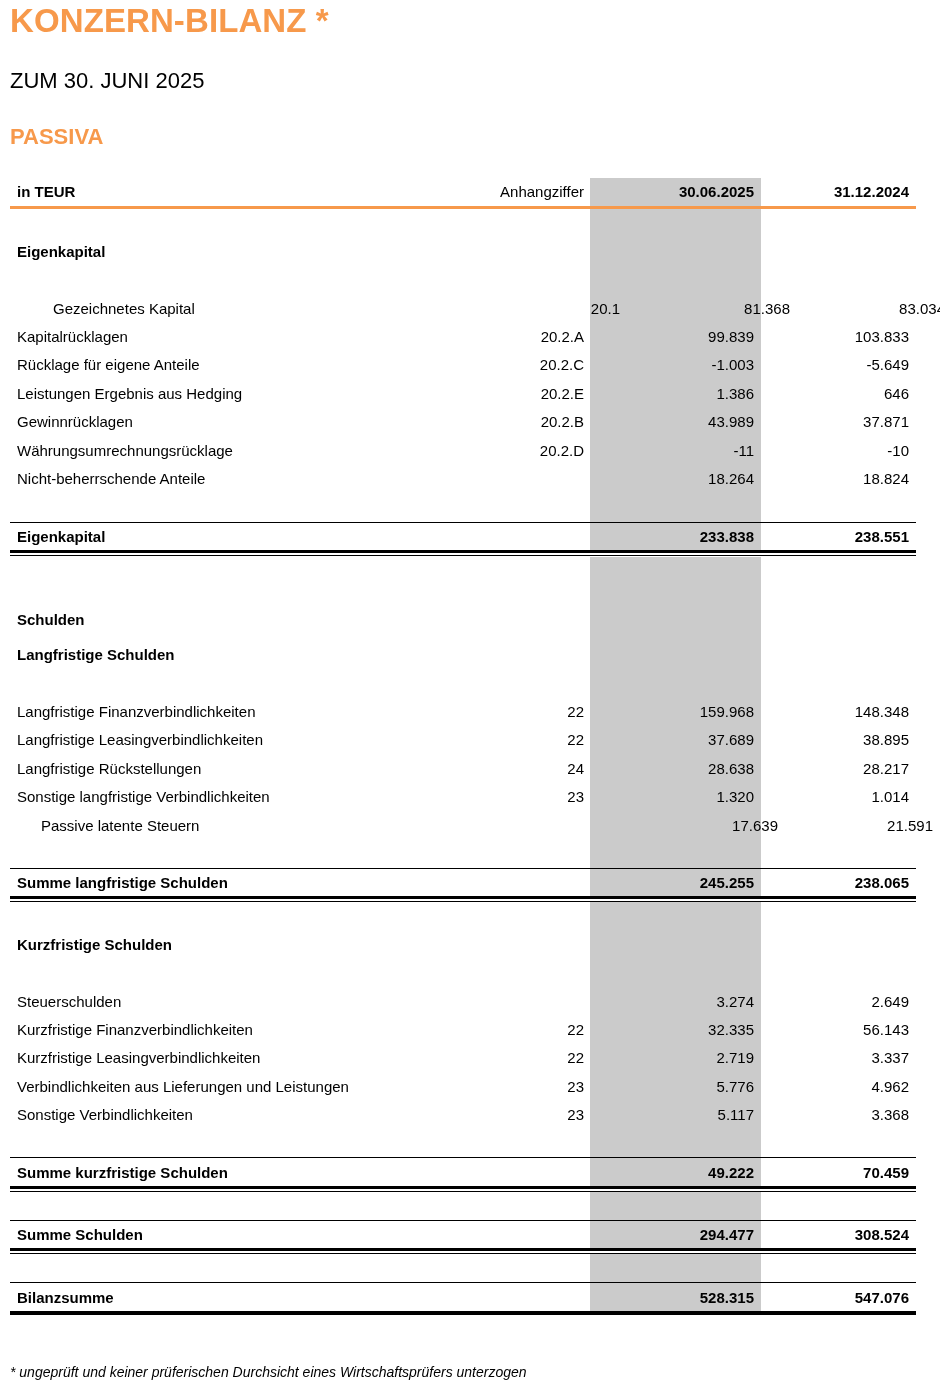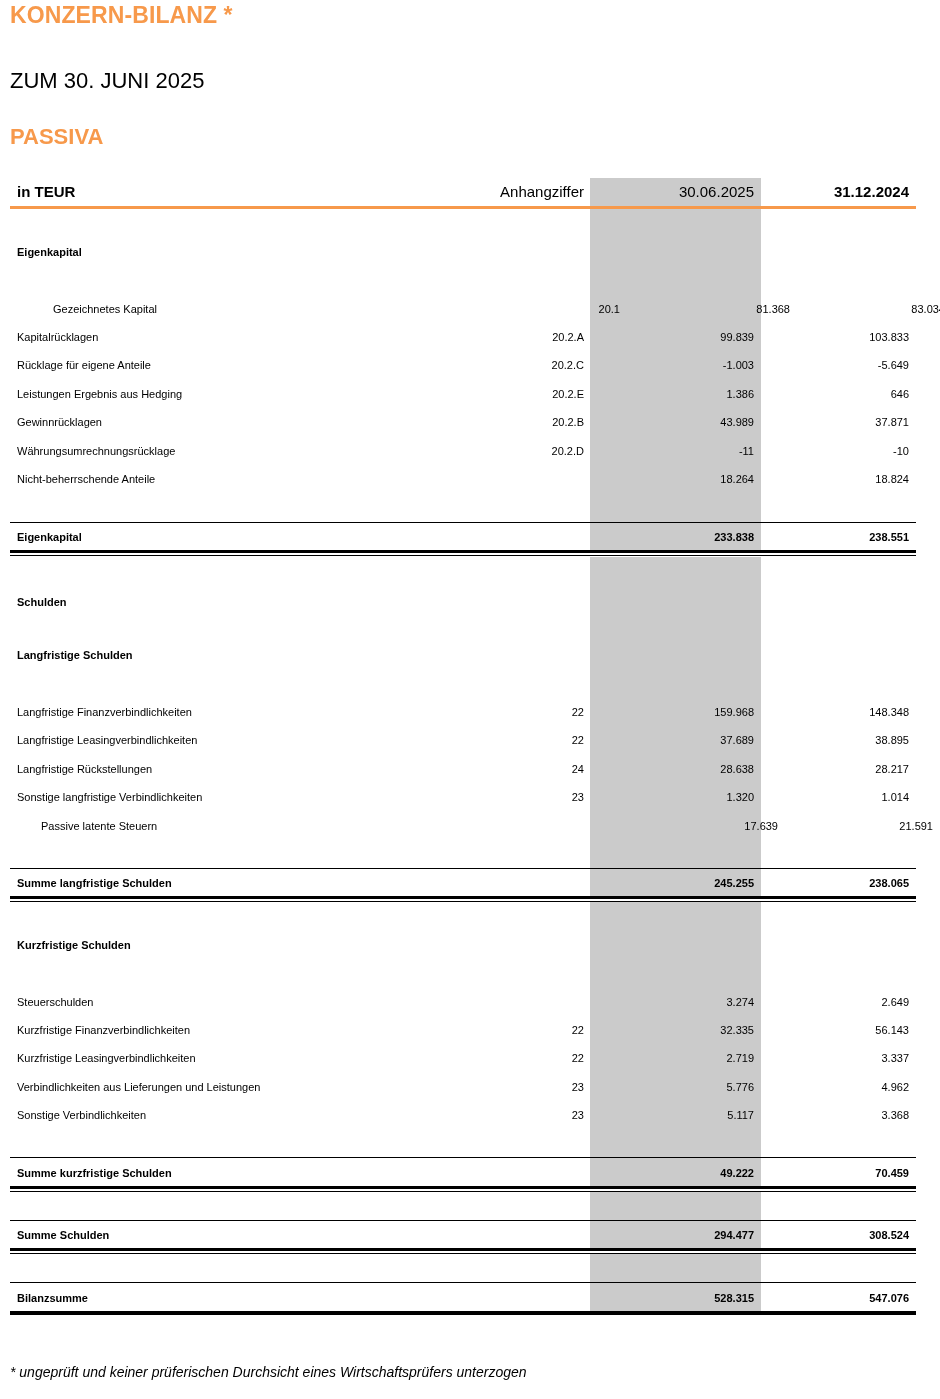--- a/index.html
+++ b/index.html
@@ -1,37 +1,37 @@
 <!DOCTYPE html>
 <html><head>
   <meta charset="utf-8">
   <style>
     * { margin: 0; padding: 0; box-sizing: border-box; }
     html, body { width: 940px; height: 1399px; background: #ffffff; overflow: hidden; }
     body { position: relative; font-family: "Liberation Sans", sans-serif; color: #000; }
 
-    .title { position: absolute; left: 10px; top: 2px; font-size: 23px; font-weight: bold; color: #f7994b; letter-spacing: 0.1px; }
+    .title { position: absolute; left: 10px; top: 2px; font-size: 33px; font-weight: bold; color: #f7994b; letter-spacing: 0.1px; }
     .subtitle { position: absolute; left: 10px; top: 68px; font-size: 22px; font-weight: normal; color: #000; }
     .section-title { position: absolute; left: 10px; top: 124px; font-size: 22px; font-weight: bold; color: #f7994b; }
 
     .shade { position: absolute; left: 590px; width: 171px; background: #cbcbcb; }
 
     .hdr-row { position: absolute; left: 10px; width: 906px; top: 178px; height: 28px; font-size: 15px; }
     .hdr-line { position: absolute; left: 10px; width: 906px; top: 206px; height: 3px; background: #f7994b; }
 
-    .row { position: absolute; left: 10px; width: 906px; height: 24px; font-size: 11px; line-height: 24px; }
+    .row { position: absolute; left: 10px; width: 906px; height: 24px; font-size: 15px; line-height: 24px; }
     .row .lbl { position: absolute; left: 7px; white-space: nowrap; }
     .row .note { position: absolute; right: 332px; text-align: right; }
     .row .v1 { position: absolute; right: 162px; text-align: right; }
     .row .v2 { position: absolute; right: 7px; text-align: right; }
     .bold { font-weight: bold; }
 
     .hdr-row .lbl { position: absolute; left: 7px; top: 5px; font-weight: bold; }
     .hdr-row .note { position: absolute; right: 332px; top: 5px; }
-    .hdr-row .v1 { position: absolute; right: 162px; top: 5px; font-weight: normal; }
+    .hdr-row .v1 { position: absolute; right: 162px; top: 5px; font-weight: bold; }
     .hdr-row .v2 { position: absolute; right: 7px; top: 5px; font-weight: bold; }
 
     .line-thin { position: absolute; left: 10px; width: 906px; height: 1px; background: #000; }
     .line-double { position: absolute; left: 10px; width: 906px; height: 6px; border-top: 3px solid #000; border-bottom: 1.5px solid #000; }
     .line-thick { position: absolute; left: 10px; width: 906px; height: 4px; background: #000; }
 
     .footnote { position: absolute; left: 10px; top: 1364px; font-size: 14px; font-style: italic; }
   </style>
 </head>
 <body>
@@ -102,21 +102,21 @@
 </div>
 
 <div class="line-thin" style="top:522px;"></div>
 <div class="row bold" style="top:525px;">
   <span class="lbl">Eigenkapital</span>
   <span class="v1">233.838</span>
   <span class="v2">238.551</span>
 </div>
 <div class="line-double" style="top:550px;"></div>
 
-<div class="row bold" style="top:590px;">
+<div class="row bold" style="top:608px;">
   <span class="lbl">Schulden</span>
 </div>
 <div class="row bold" style="top:643px;">
   <span class="lbl">Langfristige Schulden</span>
 </div>
 
 <div class="row" style="top:700px;">
   <span class="lbl">Langfristige Finanzverbindlichkeiten</span>
   <span class="note">22</span>
   <span class="v1">159.968</span>

